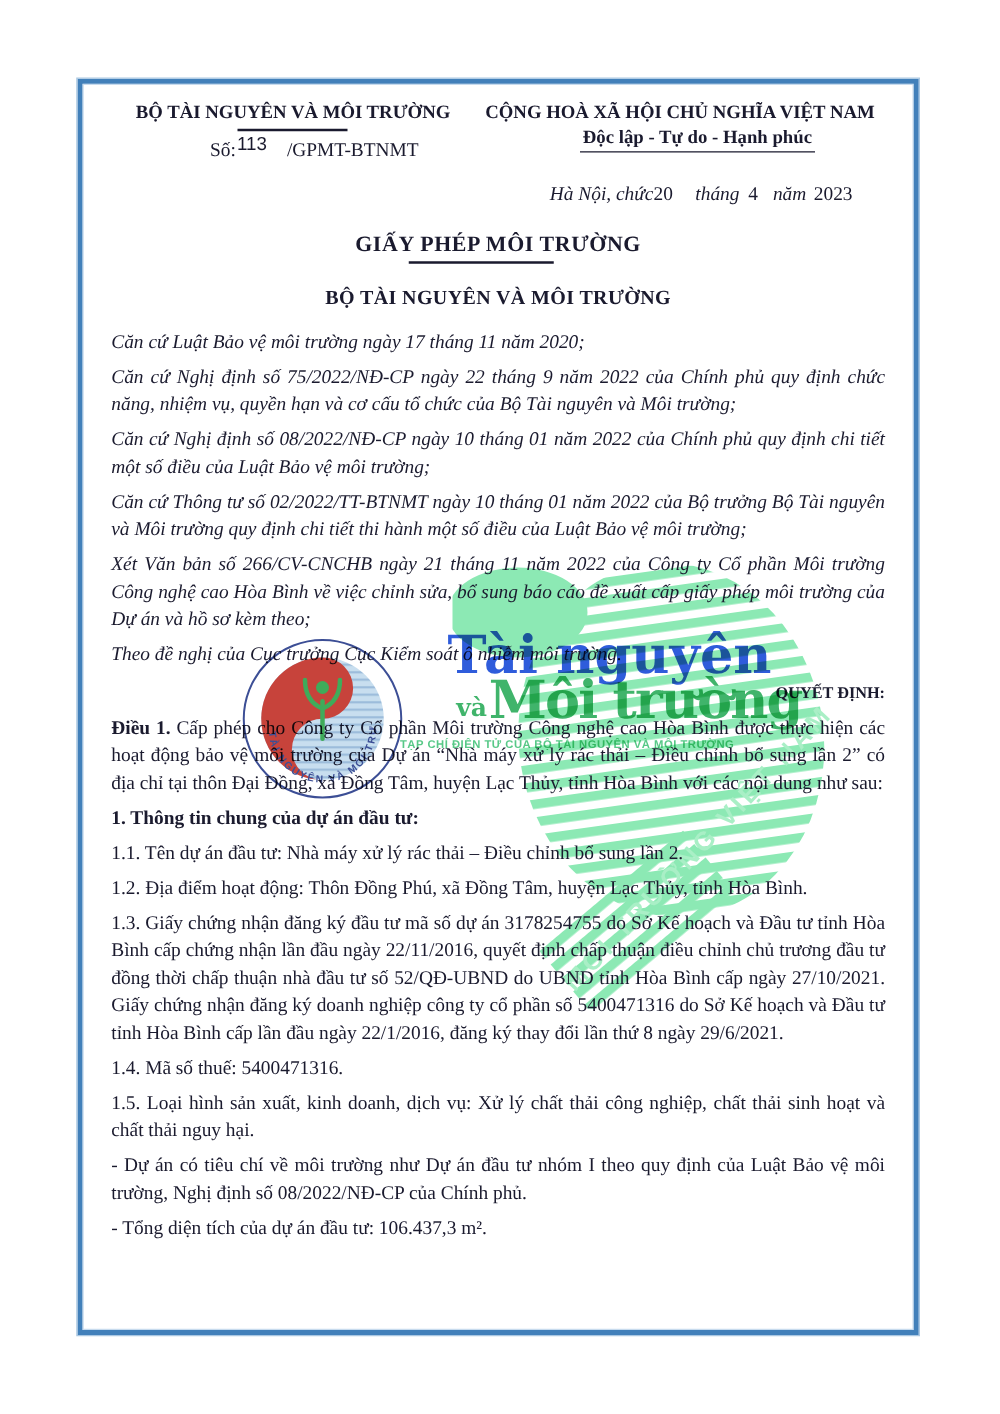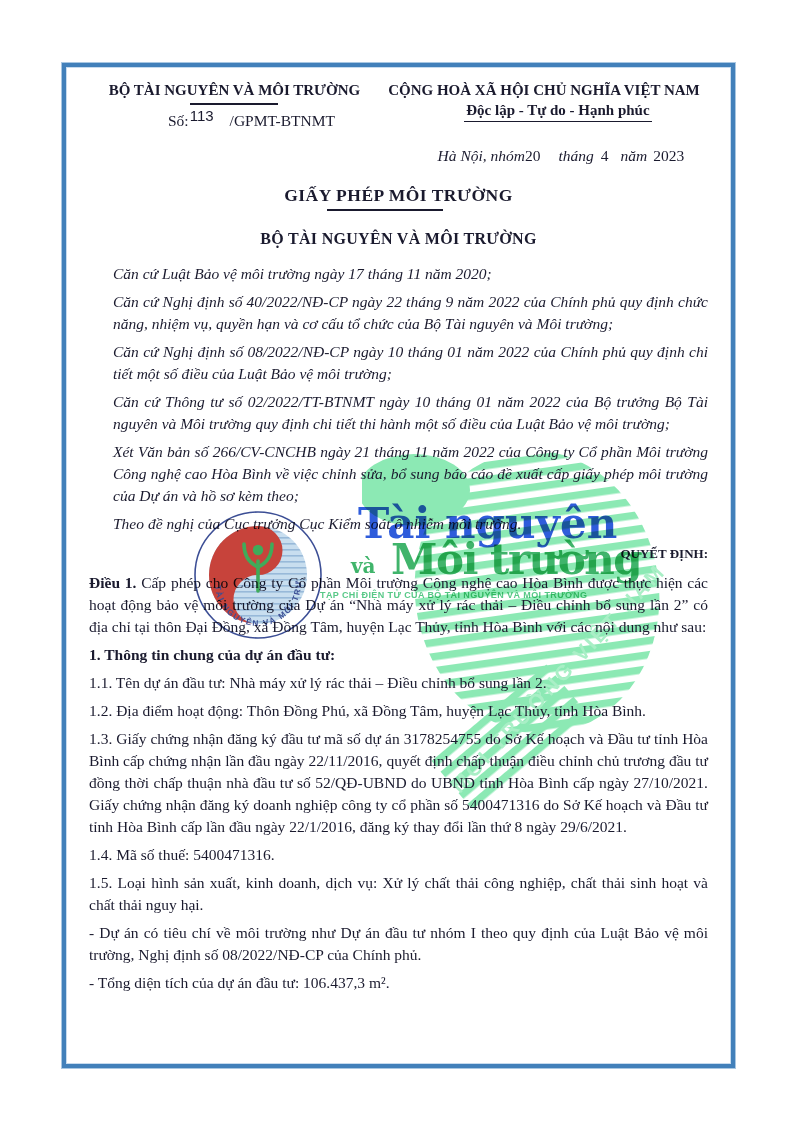--- a/index.html
+++ b/index.html
@@ -29,31 +29,31 @@
   .d-day{margin-right:18px;}
   .d-month{margin-left:7px;margin-right:12px;}
   .d-year{margin-left:6px;}
 
   .title{margin-top:20px;text-align:center;font-weight:bold;font-size:17.5px;letter-spacing:.5px;}
   .title-underline{width:116px;height:1.5px;background:#1a1a2e;margin:3px auto 0;transform:translateX(-14px);}
   .issuer{margin-top:19px;text-align:center;font-weight:bold;font-size:16px;letter-spacing:.3px;}
 
   .body-wrap{margin-top:15px;font-size:15.5px;line-height:22px;}
   p.para{margin:0 0 6px 0;text-align:justify;}
-  p.recital{font-style:italic;margin-left:24px;}
+  p.recital{font-style:italic;}
   .decision{text-align:right;font-weight:bold;font-size:13px;margin:8px 0 7px;}
   .bold{font-weight:bold;}
   b.lead{font-weight:bold;}
 
   
   .wm-red{position:absolute;left:292px;top:436px;font-family:"DejaVu Serif","Liberation Serif",serif;
           font-weight:800;font-size:42px;line-height:1;color:#1d4ed8;white-space:nowrap;letter-spacing:0;}
   .wm-green{position:absolute;left:325px;top:472px;font-family:"DejaVu Serif","Liberation Serif",serif;
           font-weight:700;font-size:42px;line-height:1;color:#2fae5e;white-space:nowrap;letter-spacing:-1.5px;}
-  .wm-va{position:absolute;left:285px;top:489px;font-family:"DejaVu Serif","Liberation Serif",serif;
+  .wm-va{position:absolute;left:299px;top:489px;font-family:"DejaVu Serif","Liberation Serif",serif;
           font-weight:800;font-size:20px;line-height:1;color:#2fae5e;}
   .wm-tag{position:absolute;left:254px;top:524px;font-family:"Liberation Sans",sans-serif;
           font-weight:bold;font-size:9px;line-height:1;color:#49c47d;white-space:nowrap;letter-spacing:.4px;}
 </style>
 </head>
 <body>
 
 <div class="stage">
   <div class="page">
 
@@ -79,32 +79,32 @@
           <div class="org">BỘ TÀI NGUYÊN VÀ MÔI TRƯỜNG</div>
           <div class="org-underline"></div>
           <div class="doc-no">
             <span>Số:</span><span class="doc-num">113</span><span>/GPMT-BTNMT</span>
           </div>
         </div>
         <div class="hdr-right">
           <div class="republic">CỘNG HOÀ XÃ HỘI CHỦ NGHĨA VIỆT NAM</div>
           <div><span class="motto">Độc lập - Tự do - Hạnh phúc</span></div>
           <div class="date-line">
-            <span>Hà Nội, nhóm</span><span class="num d-day">20</span><span>tháng</span><span class="num d-month">4</span><span>năm</span><span class="num d-year">2023</span>
+            <span>Hà Nội, chức</span><span class="num d-day">20</span><span>tháng</span><span class="num d-month">4</span><span>năm</span><span class="num d-year">2023</span>
           </div>
         </div>
       </div>
 
       <div class="title">GIẤY PHÉP MÔI TRƯỜNG</div>
       <div class="title-underline"></div>
       <div class="issuer">BỘ TÀI NGUYÊN VÀ MÔI TRƯỜNG</div>
 
       <div class="body-wrap">
         <p class="para recital">Căn cứ Luật Bảo vệ môi trường ngày 17 tháng 11 năm 2020;</p>
-        <p class="para recital">Căn cứ Nghị định số 40/2022/NĐ-CP ngày 22 tháng 9 năm 2022 của Chính phủ quy định chức năng, nhiệm vụ, quyền hạn và cơ cấu tổ chức của Bộ Tài nguyên và Môi trường;</p>
+        <p class="para recital">Căn cứ Nghị định số 75/2022/NĐ-CP ngày 22 tháng 9 năm 2022 của Chính phủ quy định chức năng, nhiệm vụ, quyền hạn và cơ cấu tổ chức của Bộ Tài nguyên và Môi trường;</p>
         <p class="para recital">Căn cứ Nghị định số 08/2022/NĐ-CP ngày 10 tháng 01 năm 2022 của Chính phủ quy định chi tiết một số điều của Luật Bảo vệ môi trường;</p>
         <p class="para recital">Căn cứ Thông tư số 02/2022/TT-BTNMT ngày 10 tháng 01 năm 2022 của Bộ trưởng Bộ Tài nguyên và Môi trường quy định chi tiết thi hành một số điều của Luật Bảo vệ môi trường;</p>
         <p class="para recital">Xét Văn bản số 266/CV-CNCHB ngày 21 tháng 11 năm 2022 của Công ty Cổ phần Môi trường Công nghệ cao Hòa Bình về việc chỉnh sửa, bổ sung báo cáo đề xuất cấp giấy phép môi trường của Dự án và hồ sơ kèm theo;</p>
         <p class="para recital">Theo đề nghị của Cục trưởng Cục Kiểm soát ô nhiễm môi trường.</p>
 
         <div class="decision">QUYẾT ĐỊNH:</div>
 
         <p class="para"><b class="lead">Điều 1.</b> <span>Cấp phép cho Công ty Cổ phần Môi trường Công nghệ cao Hòa Bình được thực hiện các hoạt động bảo vệ môi trường của Dự án “Nhà máy xử lý rác thải – Điều chỉnh bổ sung lần 2” có địa chỉ tại thôn Đại Đồng, xã Đồng Tâm, huyện Lạc Thủy, tỉnh Hòa Bình với các nội dung như sau:</span></p>
 
         <p class="para bold">1. Thông tin chung của dự án đầu tư:</p>

